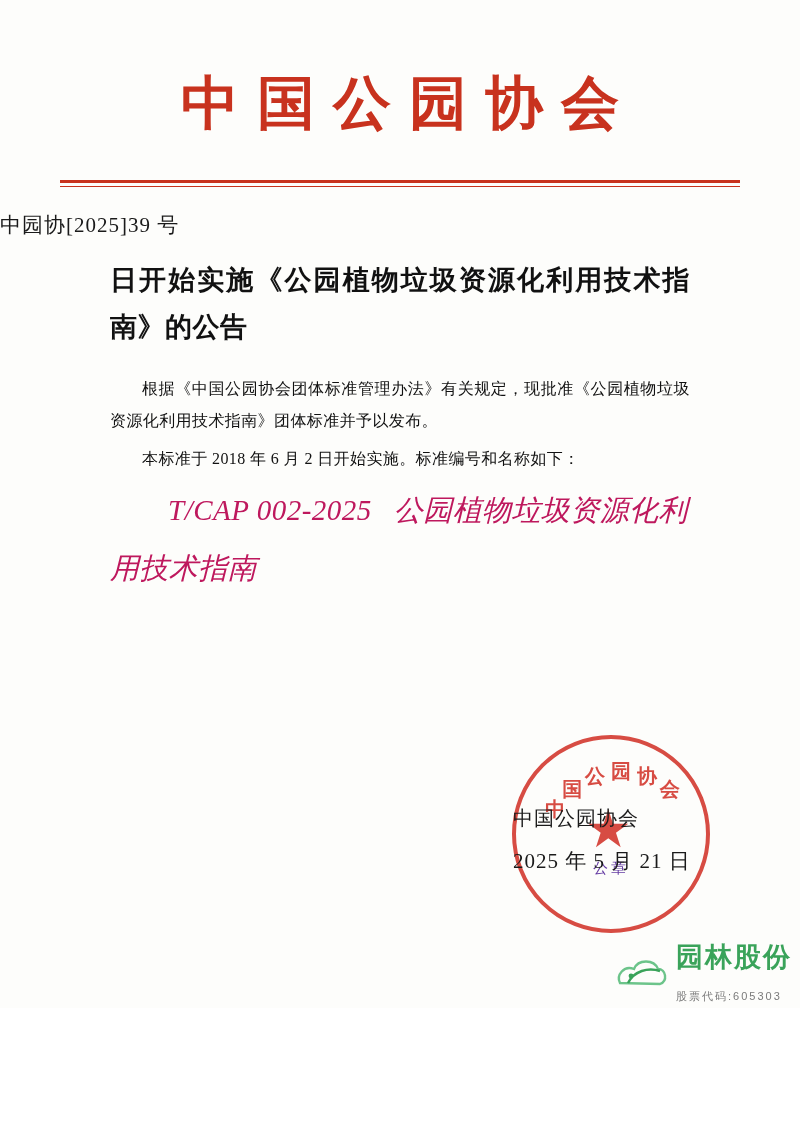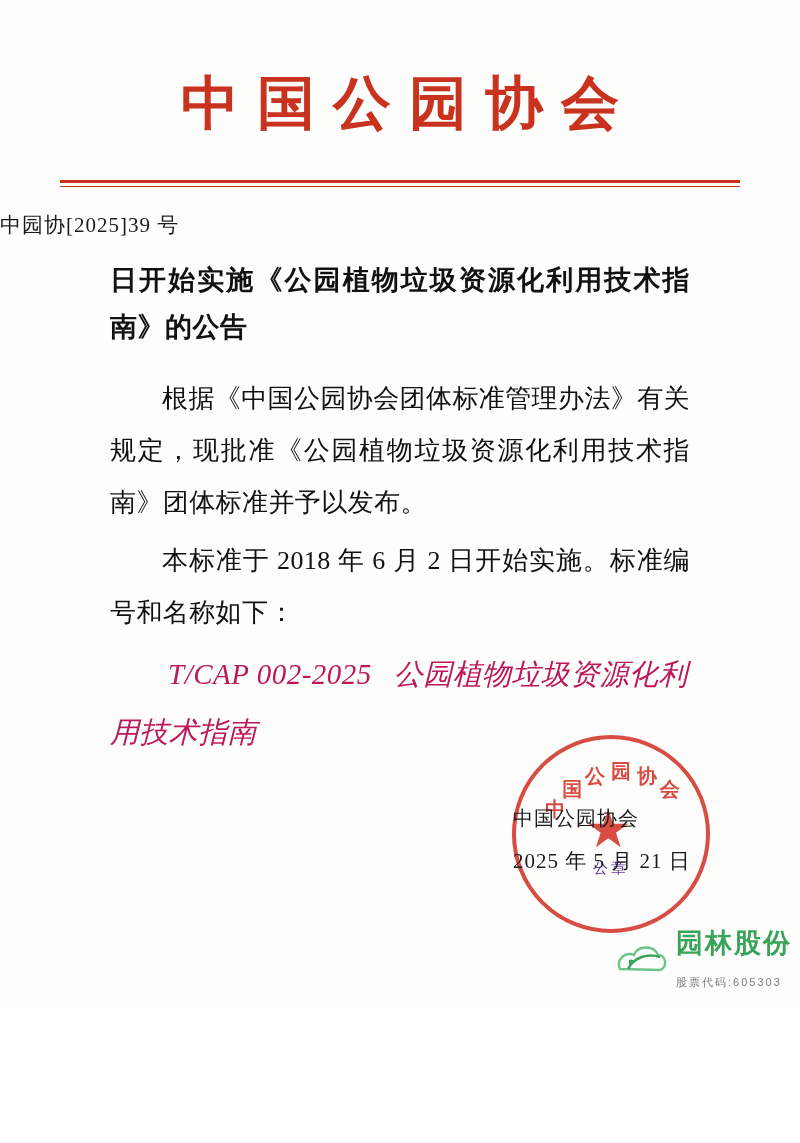--- a/index.html
+++ b/index.html
@@ -70,21 +70,21 @@
     line-height: 1.75;
     text-align: justify;
     letter-spacing: 0.5px;
   }
 
   
   .body-block {
     margin: 22px 110px 0 110px;
   }
   .para {
-    font-size: 26px;
+    font-size: 16px;
     color: #111;
     line-height: 2.0;
     text-align: justify;
     text-indent: 2em;
     letter-spacing: 0.4px;
   }
   .para + .para {
     margin-top: 6px;
   }
   .std-line {
@@ -186,21 +186,21 @@
     font-size: 21px;
     color: #1a1a1a;
     letter-spacing: 1px;
     white-space: nowrap;
   }
 
   
   .footer-logo {
     position: absolute;
     right: 8px;
-    bottom: 18px;
+    bottom: 4px;
     display: flex;
     align-items: center;
     gap: 8px;
   }
   .logo-mark {
     width: 54px;
     height: 40px;
     position: relative;
   }
   .logo-text-wrap {

